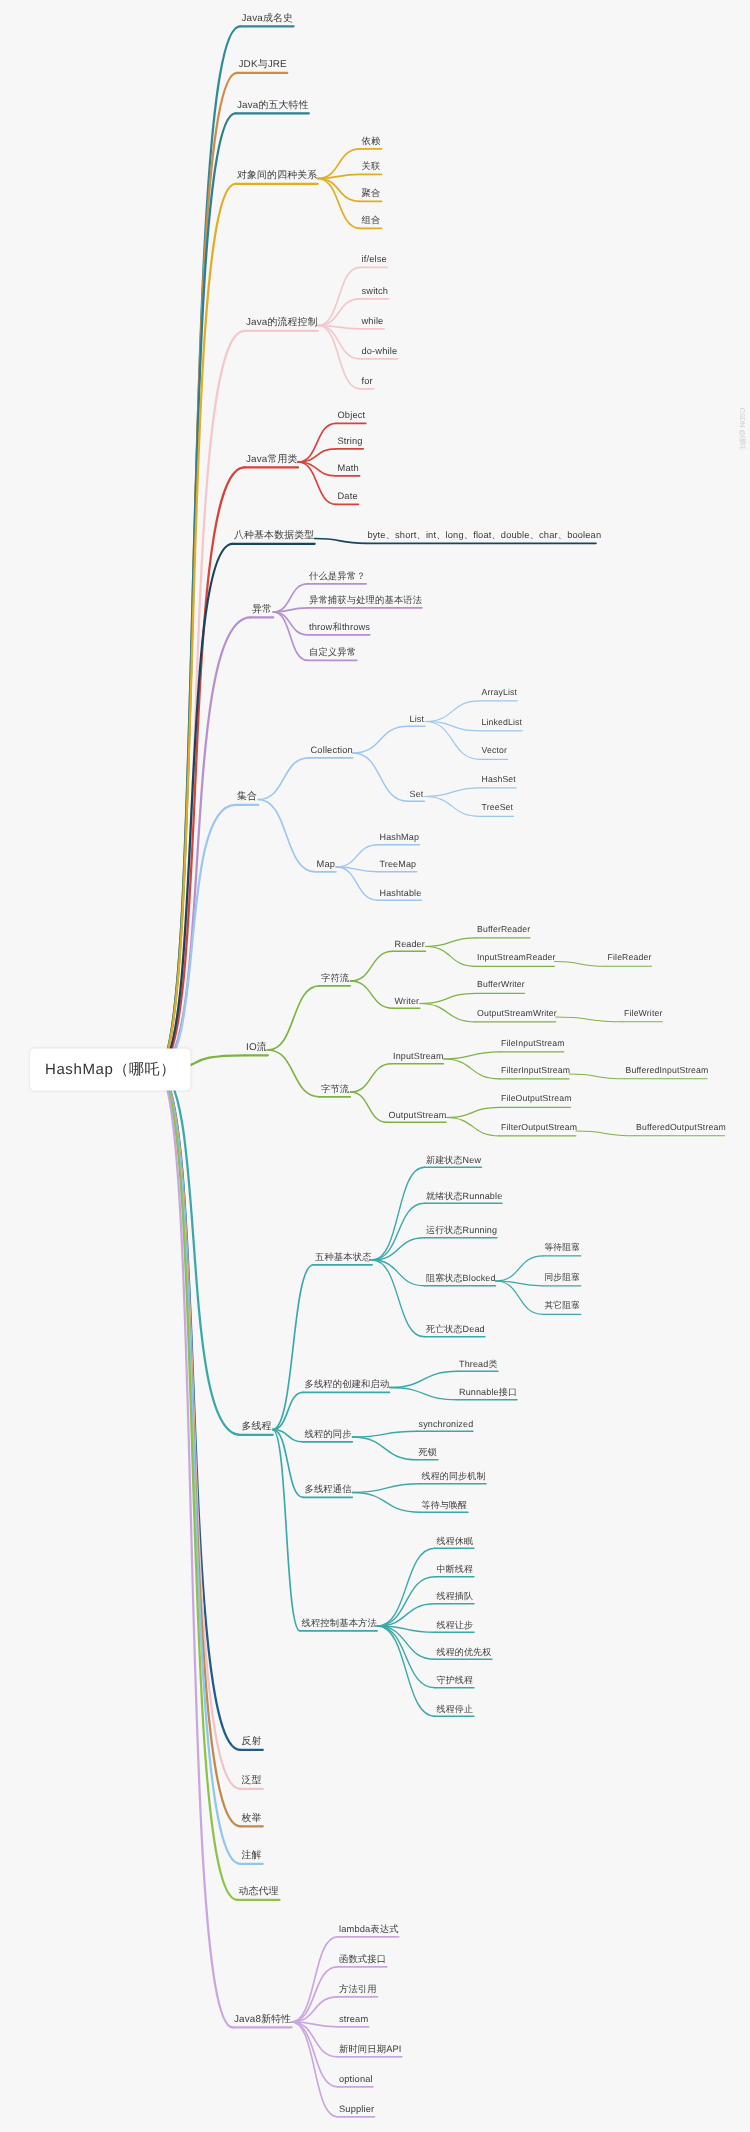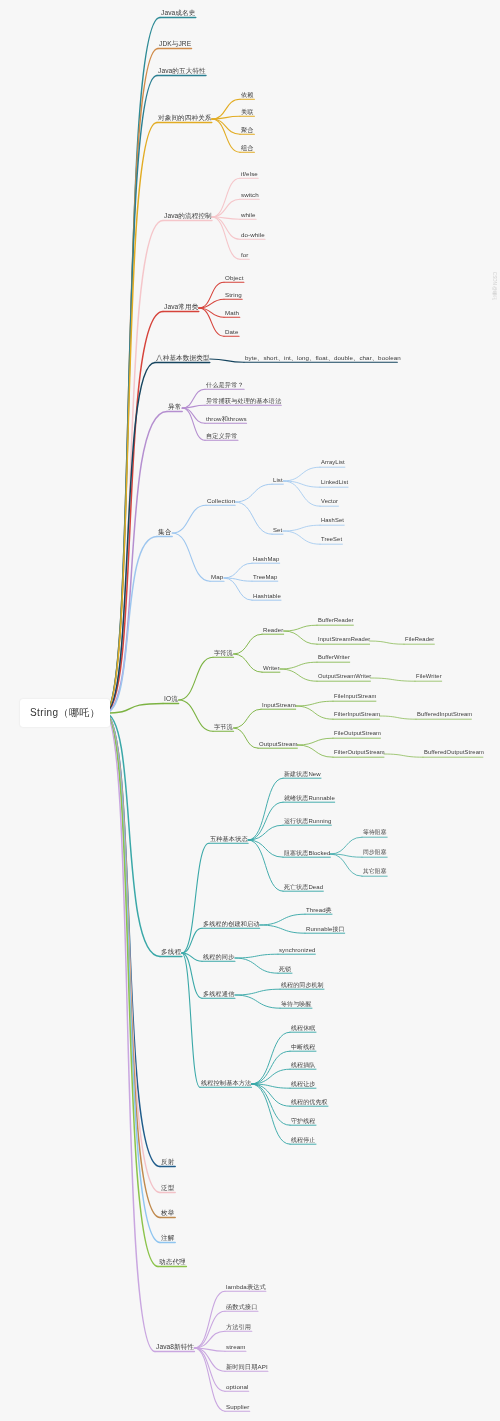--- a/index.html
+++ b/index.html
@@ -239,21 +239,21 @@
       <path d="M225,1331.2 L251.75,1331.2" fill="none" stroke="#c9a6e0" stroke-width="1.1" stroke-linecap="round"></path>
       <path d="M194.390625,1348 C211.22578125,1348 208.16484375,1351.2 225,1351.2" fill="none" stroke="#c9a6e0" stroke-width="1.1" stroke-linecap="round"></path>
       <path d="M225,1351.2 L245.921875,1351.2" fill="none" stroke="#c9a6e0" stroke-width="1.1" stroke-linecap="round"></path>
       <path d="M194.390625,1348 C211.22578125,1348 208.16484375,1371.2 225,1371.2" fill="none" stroke="#c9a6e0" stroke-width="1.1" stroke-linecap="round"></path>
       <path d="M225,1371.2 L267.921875,1371.2" fill="none" stroke="#c9a6e0" stroke-width="1.1" stroke-linecap="round"></path>
       <path d="M194.390625,1348 C211.22578125,1348 208.16484375,1391.2 225,1391.2" fill="none" stroke="#c9a6e0" stroke-width="1.1" stroke-linecap="round"></path>
       <path d="M225,1391.2 L248.6875,1391.2" fill="none" stroke="#c9a6e0" stroke-width="1.1" stroke-linecap="round"></path>
       <path d="M194.390625,1348 C211.22578125,1348 208.16484375,1411.2 225,1411.2" fill="none" stroke="#c9a6e0" stroke-width="1.1" stroke-linecap="round"></path>
       <path d="M225,1411.2 L249.703125,1411.2" fill="none" stroke="#c9a6e0" stroke-width="1.1" stroke-linecap="round"></path>
     </svg>
-  <div id="root" style="left: 20px; top: 713px;">String（哪吒）</div>
+  <div id="root" style="left: 20px; top: 713px;">HashMap（哪吒）</div>
   <div id="nodes">
       <div class="node lvl1" style="left: 160px; top: 14px; font-size: 6.6px;">Java成名史</div>
       <div class="node lvl1" style="left: 158px; top: 45px; font-size: 6.6px;">JDK与JRE</div>
       <div class="node lvl1" style="left: 157px; top: 72px; font-size: 6.6px;">Java的五大特性</div>
       <div class="node lvl1" style="left: 157px; top: 119px; font-size: 6.6px;">对象间的四种关系</div>
       <div class="node lvl2" style="left: 240px; top: 96px; font-size: 6.2px;">依赖</div>
       <div class="node lvl2" style="left: 240px; top: 113px; font-size: 6.2px;">关联</div>
       <div class="node lvl2" style="left: 240px; top: 131px; font-size: 6.2px;">聚合</div>
       <div class="node lvl2" style="left: 240px; top: 149px; font-size: 6.2px;">组合</div>
       <div class="node lvl1" style="left: 163px; top: 217px; font-size: 6.6px;">Java的流程控制</div>

